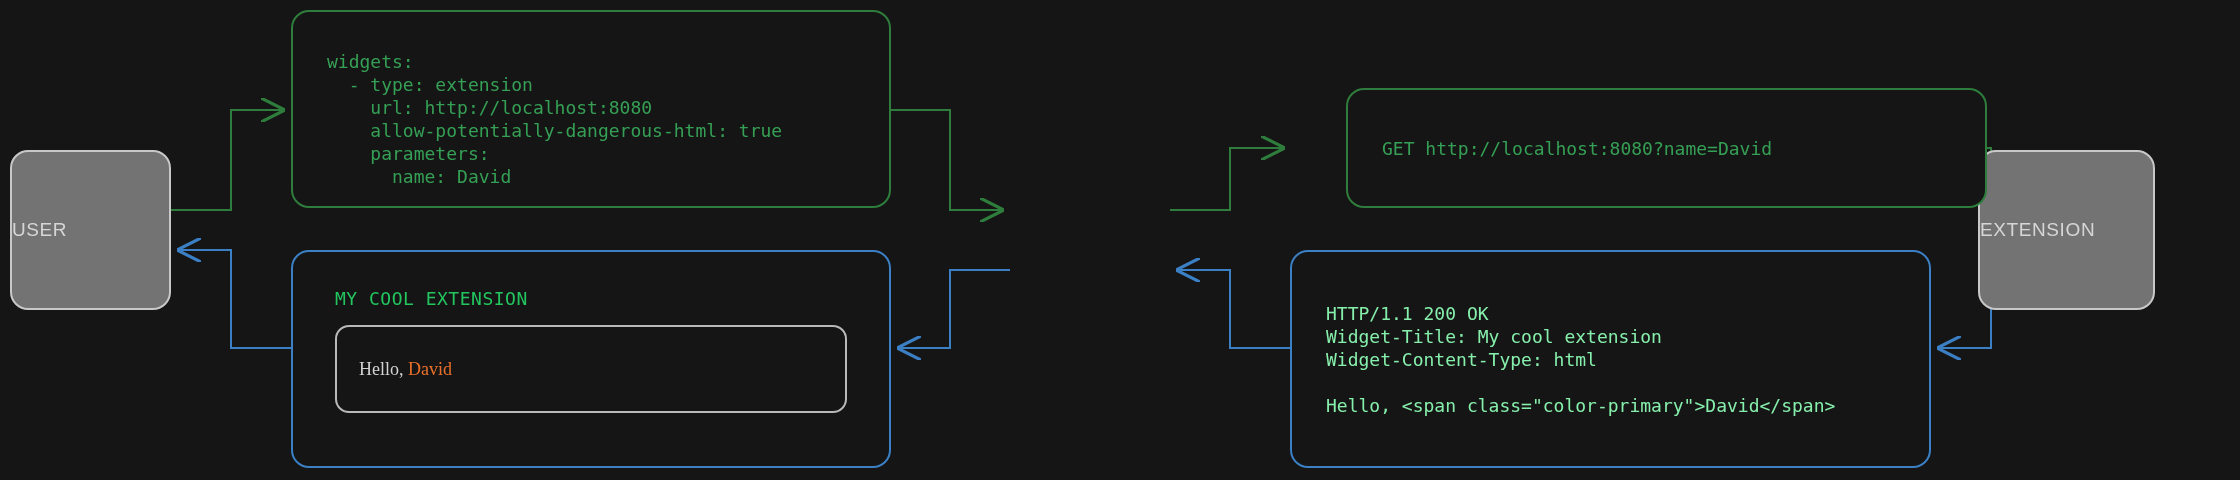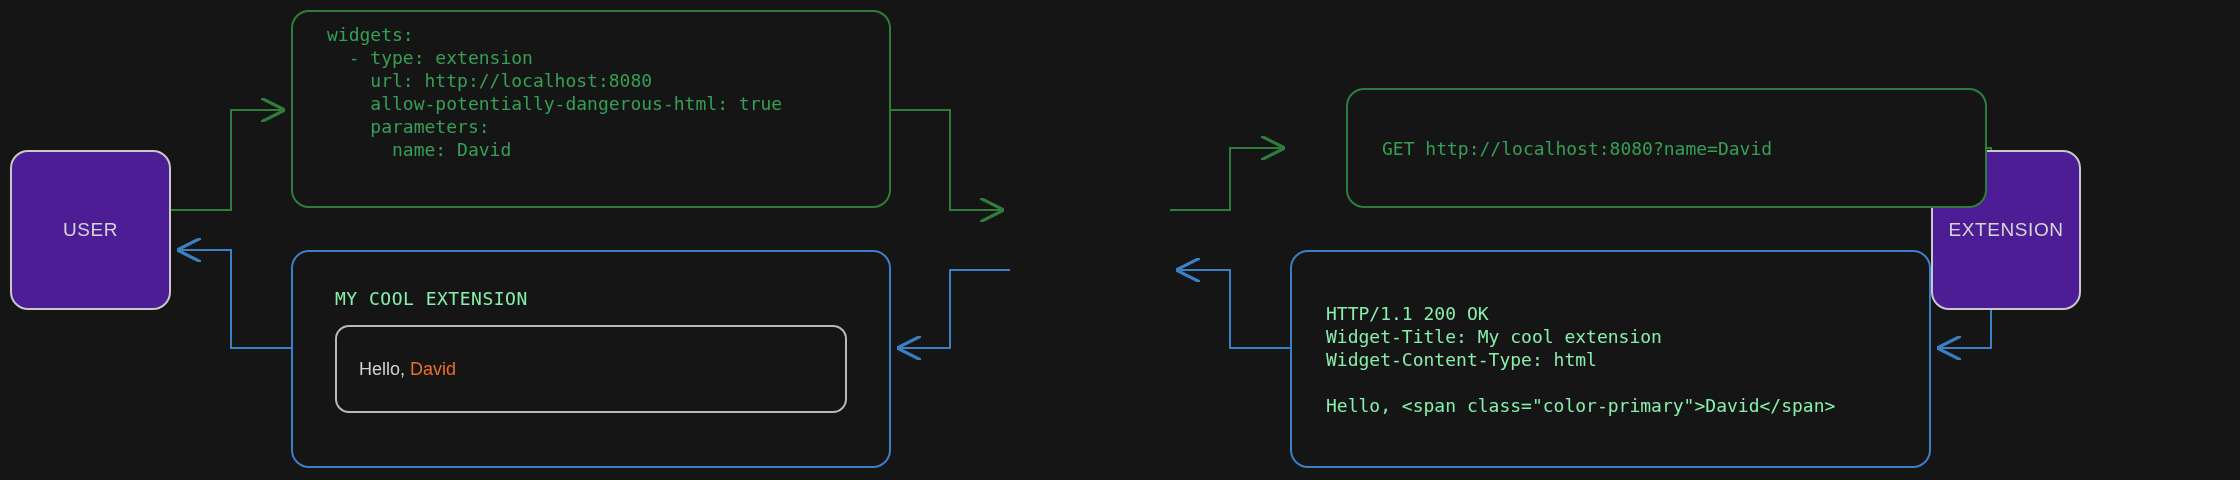--- a/index.html
+++ b/index.html
@@ -21,38 +21,37 @@
     top: 0;
     width: 2240px;
     height: 480px;
     pointer-events: none;
   }
   .node {
     position: absolute;
     box-sizing: border-box;
     border: 2px solid #c8c8c8;
     border-radius: 18px;
-    background: #4c1d95;
+    background: #737373;
     display: flex;
     align-items: center;
-    justify-content: center;
   }
   .node-label {
     font-family: "Liberation Sans", sans-serif;
     font-size: 19px;
     letter-spacing: 0.6px;
     color: #d6d6d6;
   }
   .codebox {
     position: absolute;
     box-sizing: border-box;
     border: 2px solid #2f7d3c;
     border-radius: 18px;
     background: #151515;
-    padding: 11px 34px;
+    padding: 38px 34px;
   }
   .codebox.blue {
     border-color: #3b7fc4;
   }
   .codebox.widget {
     border-color: #3b7fc4;
     padding: 0;
   }
   pre.code {
     margin: 0;
@@ -69,34 +68,34 @@
   .widget-inner {
     position: absolute;
     left: 42px;
     top: 36px;
     right: 42px;
   }
   .widget-title {
     font-family: "DejaVu Sans Mono", monospace;
     font-size: 18px;
     letter-spacing: 0.5px;
-    color: #86efac;
+    color: #22c55e;
     margin-bottom: 16px;
   }
   .widget-card {
     box-sizing: border-box;
     border: 2px solid #b9b9b9;
     border-radius: 14px;
     height: 88px;
     display: flex;
     align-items: center;
     padding-left: 22px;
   }
   .widget-line {
-    font-family: Liberation Sans, sans-serif;
+    font-family: Liberation Serif, serif;
     font-size: 18px;
     color: #d2d2d2;
   }
   .accent-name {
     color: #e8702a;
   }
 </style>
 </head>
 <body>
 
@@ -127,21 +126,21 @@
     <path d="M1010,270 L950,270 L950,348 L899,348" fill="none" stroke="#3b7fc4" stroke-width="2" marker-end="url(#arrow-blue)"></path>
 
     <path d="M291,348 L231,348 L231,250 L179,250" fill="none" stroke="#3b7fc4" stroke-width="2" marker-end="url(#arrow-blue)"></path>
   </svg>
 
   <div class="node" style="left:10px; top:150px; width:161px; height:160px;">
     <span class="node-label">USER</span>
   </div>
 
 
-  <div class="node" style="left:1931px; top:150px; width:150px; height:160px;">
+  <div class="node" style="left:1978px; top:150px; width:177px; height:160px;">
     <span class="node-label">EXTENSION</span>
   </div>
 
   <div class="codebox" style="left:291px; top:10px; width:600px; height:198px;">
     <pre class="code">widgets:
   - type: extension
     url: http://localhost:8080
     allow-potentially-dangerous-html: true
     parameters:
       name: David</pre>

